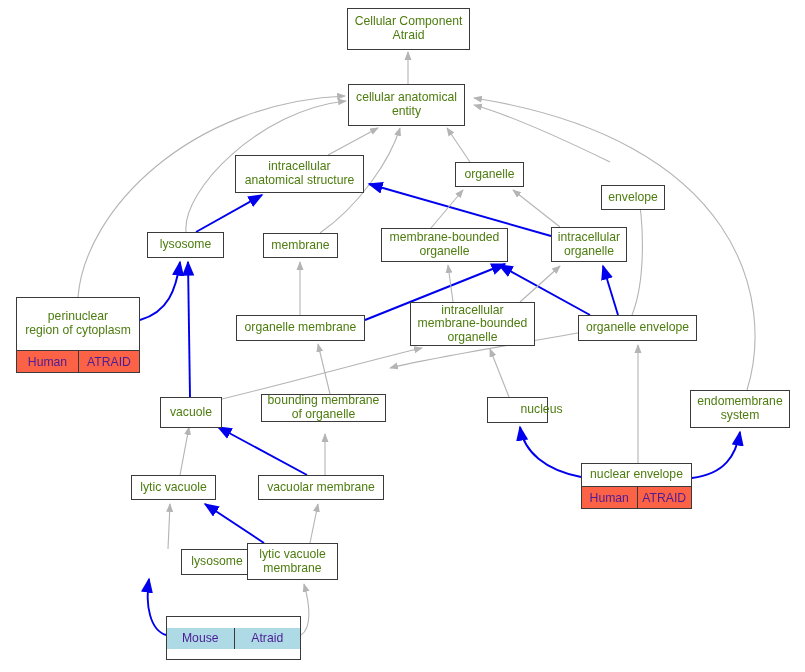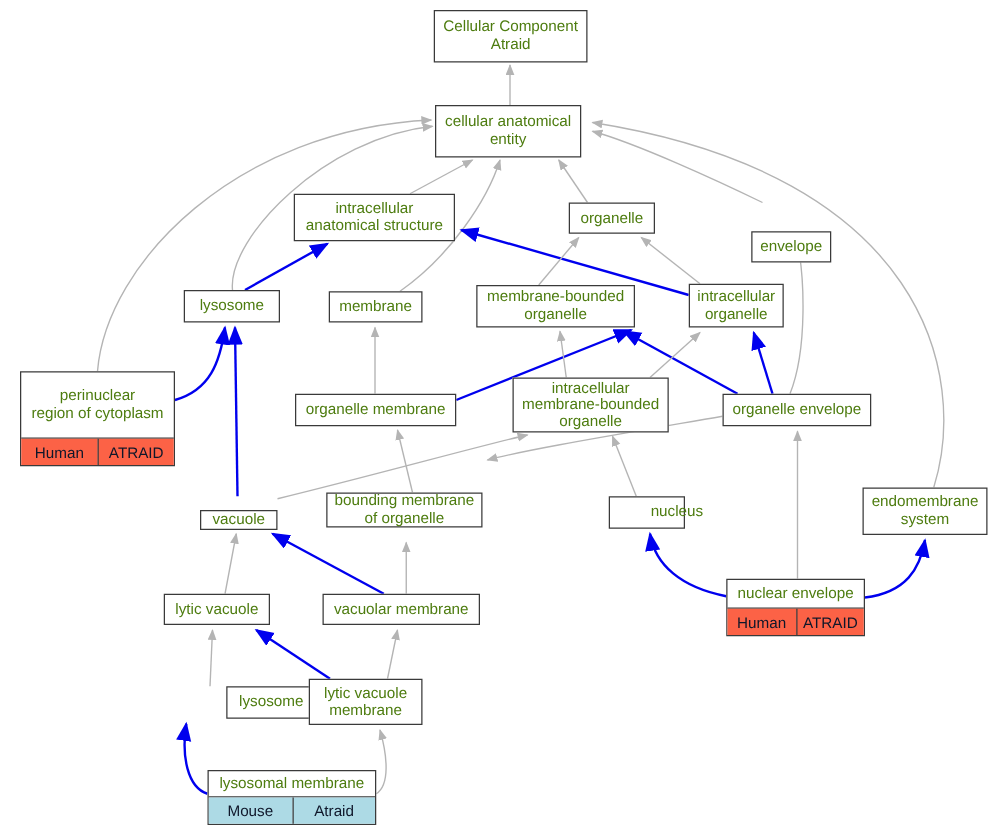--- a/index.html
+++ b/index.html
@@ -54,21 +54,21 @@
     flex-direction: row;
     height: 21px;
     flex: 0 0 21px;
   }
   .anno-cell {
     flex: 1 1 50%;
     display: flex;
     align-items: center;
     justify-content: center;
     font-size: 12.2px;
-    color: #0f172a;
+    color: #4c1d95;
     box-sizing: border-box;
   }
   .anno-cell + .anno-cell {
     border-left: 1.4px solid #3a3a3a;
   }
   .anno-human { background: #fc6246; }
   .anno-mouse { background: #addae5; }
 </style>
 </head>
 <body>
@@ -167,21 +167,21 @@
         <div class="node-label">organelle membrane</div>
       </div>
       <div class="node" style="left: 410px; top: 302px; width: 125px; height: 44px;">
         <div class="node-label">intracellular
 membrane-bounded
 organelle</div>
       </div>
       <div class="node" style="left: 578px; top: 315px; width: 119px; height: 26px;">
         <div class="node-label">organelle envelope</div>
       </div>
-      <div class="node" style="left: 160px; top: 408px; width: 62px; height: 16px;">
+      <div class="node" style="left: 160px; top: 397px; width: 62px; height: 31px;">
         <div class="node-label">vacuole</div>
       </div>
       <div class="node" style="left: 261px; top: 394px; width: 125px; height: 28px;">
         <div class="node-label">bounding membrane
 of organelle</div>
       </div>
       <div class="node" style="left: 487px; top: 397px; width: 61px; height: 26px; padding-left: 48px;">
         <div class="node-label">nucleus</div>
       </div>
       <div class="node" style="left: 690px; top: 390px; width: 100px; height: 38px;">
@@ -202,20 +202,19 @@
         </div>
       </div>
       <div class="node" style="left: 137px; top: 549px; width: 72px; height: 26px; margin-left: 44px;">
         <div class="node-label">lysosome</div>
       </div>
       <div class="node" style="left: 247px; top: 543px; width: 91px; height: 37px;">
         <div class="node-label">lytic vacuole
 membrane</div>
       </div>
       <div class="node has-anno" style="left: 166px; top: 616px; width: 135px; height: 44px;">
-        <div class="node-label">lysosomal membrane</div>
         <div class="anno-row">
           <div class="anno-cell anno-mouse">Mouse</div>
           <div class="anno-cell anno-mouse">Atraid</div>
         </div>
       </div>
     </div>
 </div>
 
 </body></html>

